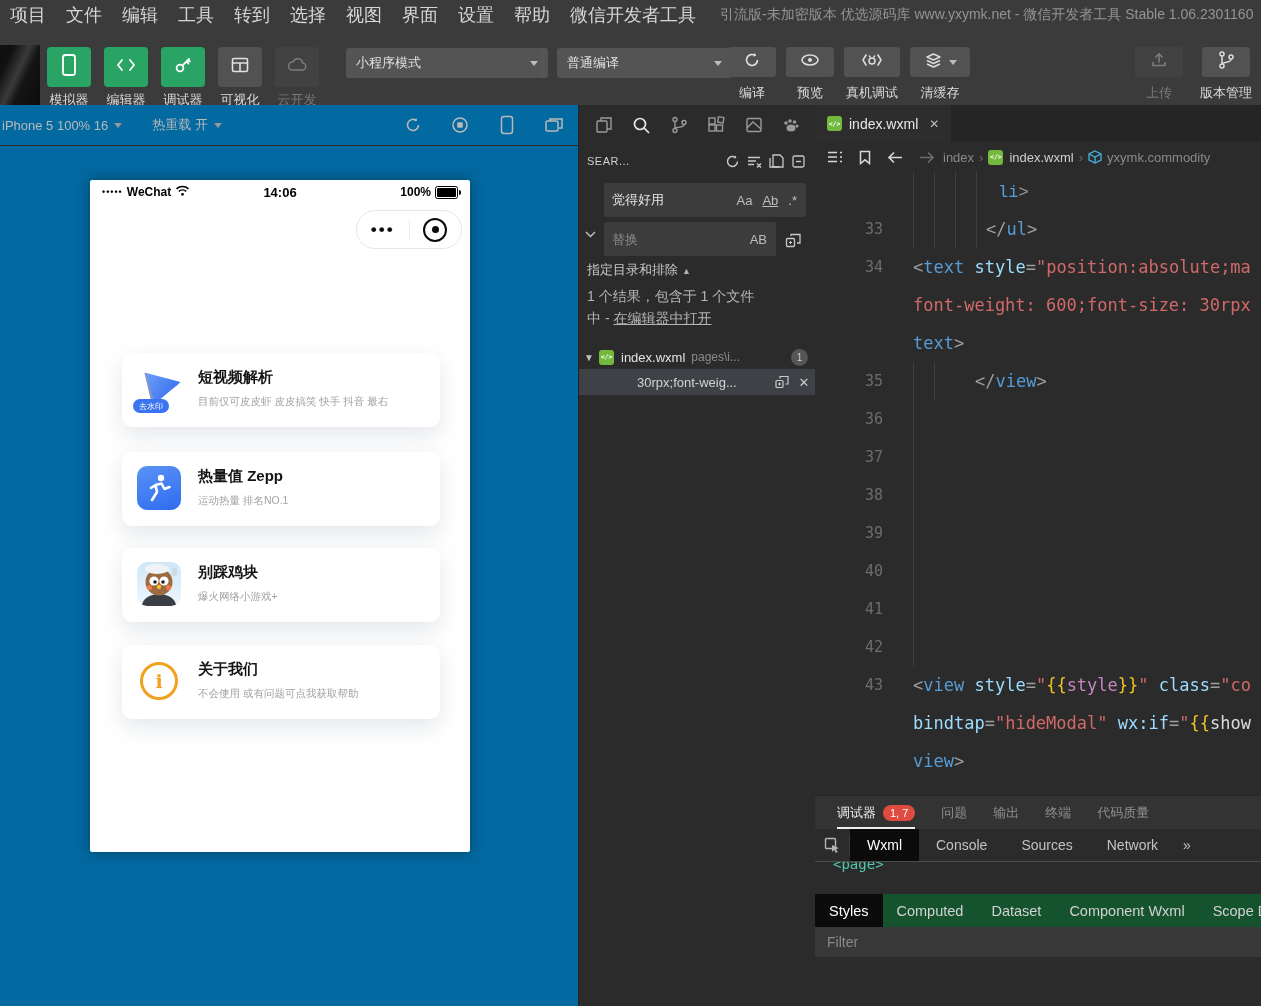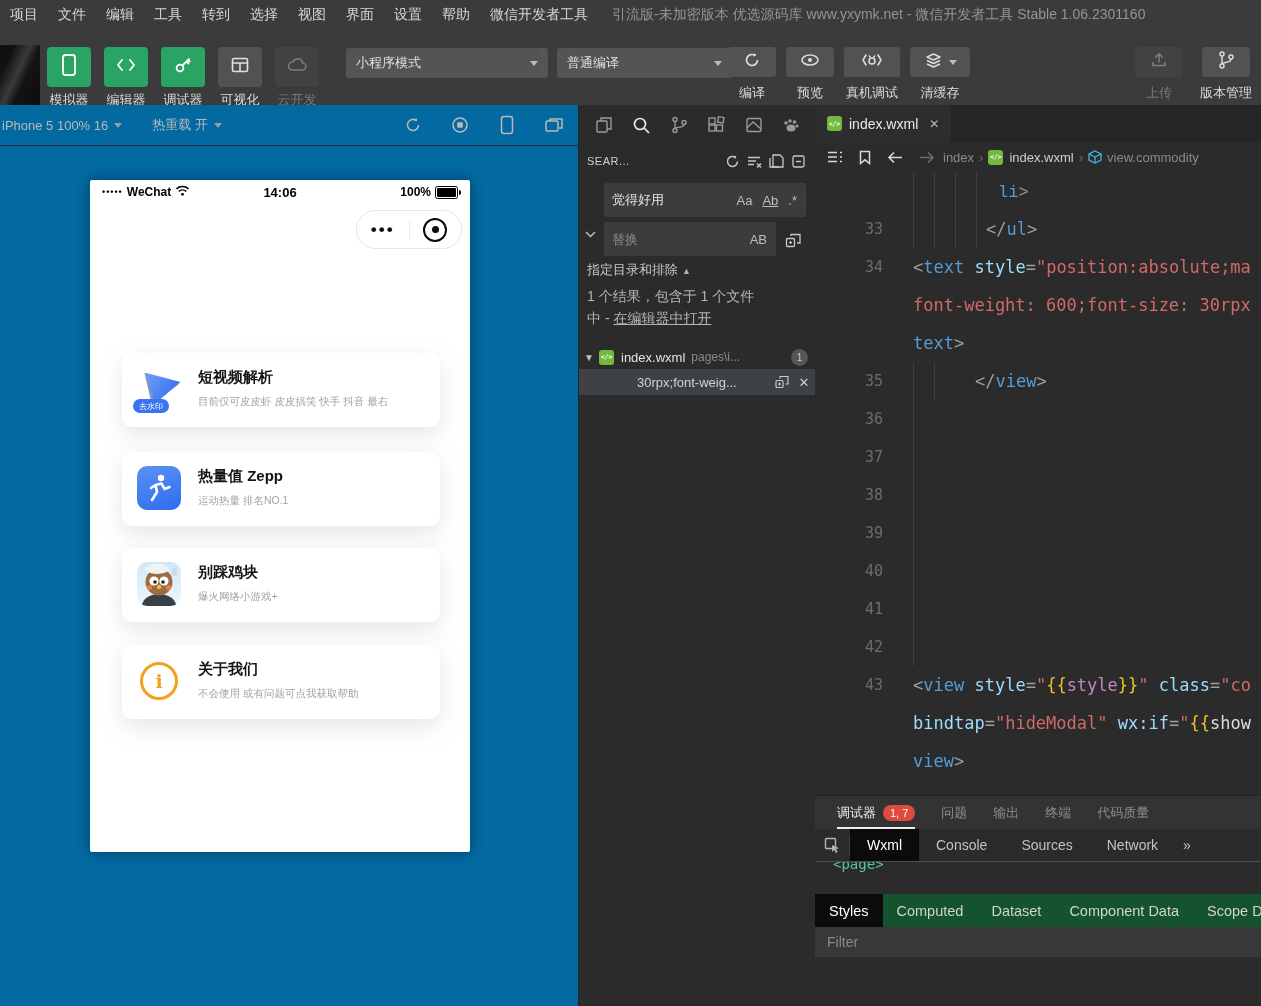--- a/index.html
+++ b/index.html
@@ -4,21 +4,21 @@
 <style>
   html,body{margin:0;padding:0;background:#1e1e1e;}
   .app{position:relative;width:1261px;height:1006px;background:#2b2b2b;overflow:hidden;
        font-family:"Liberation Sans",sans-serif;-webkit-font-smoothing:antialiased;color:#ccc;}
   i{font-style:normal;}
 
   
   .titlebar{position:absolute;left:0;top:0;width:1261px;height:30px;background:#3b3b3b;
             display:flex;align-items:center;white-space:nowrap;}
   .menubar{display:flex;align-items:center;}
-  .menu{padding:0 10px;font-size:14px;color:#d6d6d6;cursor:default;text-align:center;}
+  .menu{padding:0 10px;font-size:18px;color:#d6d6d6;cursor:default;text-align:center;}
   .wintitle{margin-left:14px;font-size:14px;color:#949494;overflow:hidden;text-overflow:ellipsis;}
 
   
   .toolbar{position:absolute;left:0;top:30px;width:1261px;height:75px;background:#3b3b3b;border-bottom:1px solid #2e2e2e;}
   .avatar{position:absolute;left:0;top:15px;width:40px;height:60px;
           background:linear-gradient(115deg,#101010 20%,#3a3a3a 45%,#141414 60%,#0c0c0c);}
   .tgroup{position:absolute;left:47px;top:17px;display:flex;gap:13px;}
   .titem{width:44px;display:flex;flex-direction:column;align-items:center;}
   .tbtn{width:44px;height:40px;border-radius:4px;display:flex;align-items:center;justify-content:center;}
   .tbtn.green{background:#2aa465;}
@@ -626,21 +626,21 @@
       <span class="bc-sep">›</span>
       <i class="ficon">&lt;/&gt;</i>
       <span class="bc-file" style="margin-left:6px;">index.wxml</span>
       <span class="bc-sep">›</span>
       <span class="bc-ic" style="margin-left:0;">
         <svg width="14" height="14" viewBox="0 0 14 14">
             <path d="M7 1 13 4v6L7 13 1 10V4z" fill="none" stroke="#45b3dd" stroke-width="1.3"></path>
             <path d="M1 4l6 3 6-3M7 7v6" fill="none" stroke="#45b3dd" stroke-width="1.3"></path>
           </svg>
       </span>
-      <span class="bc-dim" style="margin-left:5px;">view.commodity</span>
+      <span class="bc-dim" style="margin-left:5px;">yxymk.commodity</span>
     </div>
 
     <div class="code">
         <div class="code-row">
           <span class="ln"></span>
           <span class="cbody"><i class="guide" style="left: 0px;"></i><i class="guide" style="left: 21px;"></i><i class="guide" style="left: 42px;"></i><i class="guide" style="left: 63px;"></i><span class="ctext" style="padding-left: 85px; font-family: Liberation Mono, monospace;"><span class="tk-t">li</span><span class="tk-p">&gt;</span></span></span>
         </div>
         <div class="code-row">
           <span class="ln">33</span>
           <span class="cbody"><i class="guide" style="left: 0px;"></i><i class="guide" style="left: 21px;"></i><i class="guide" style="left: 42px;"></i><i class="guide" style="left: 63px;"></i><span class="ctext" style="padding-left: 73px;"><span class="tk-p">&lt;/</span><span class="tk-t">ul</span><span class="tk-p">&gt;</span></span></span>
@@ -731,21 +731,21 @@
     </div>
 
     <div class="elemstrip">
       <span class="page">&lt;page&gt;</span>
     </div>
 
     <div class="drow3">
       <span class="stab active">Styles</span>
       <span class="stab">Computed</span>
       <span class="stab">Dataset</span>
-      <span class="stab">Component Data</span>
+      <span class="stab">Component Wxml</span>
       <span class="stab">Scope Data</span>
     </div>
 
     <div class="filterbar">
       <input placeholder="Filter" style="">
     </div>
   </section>
 </div>
 
 </body></html>

